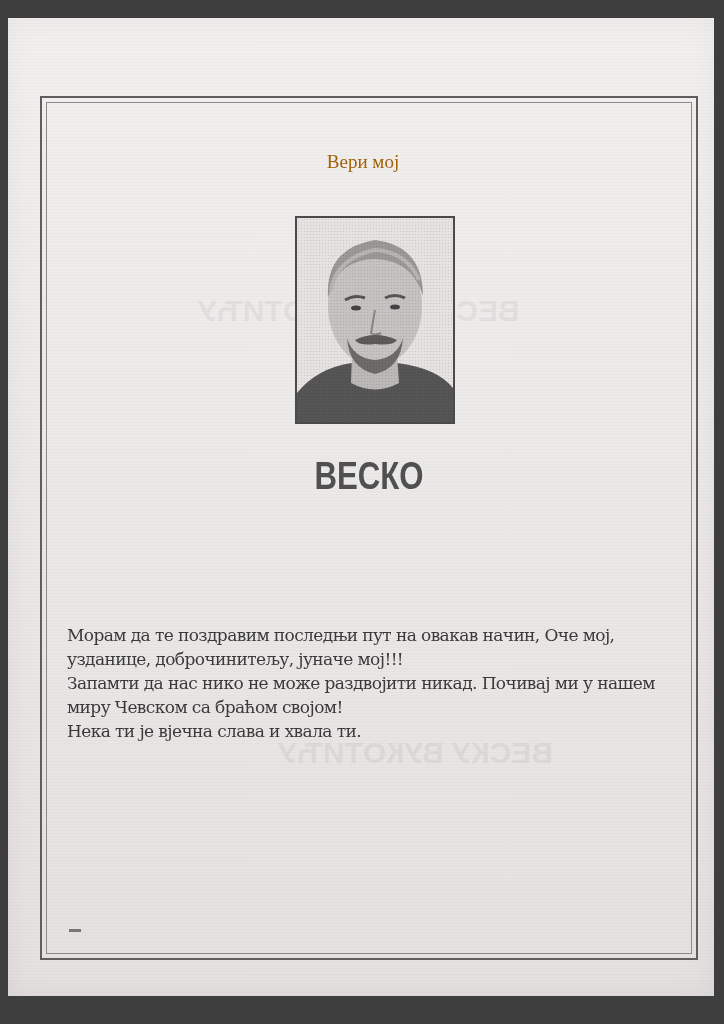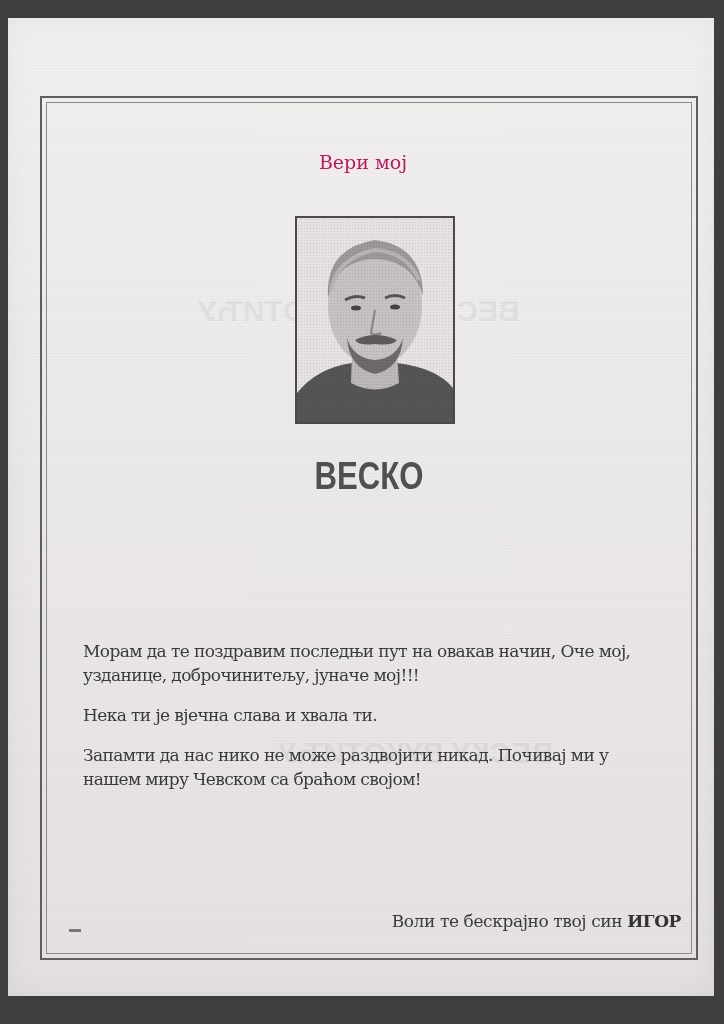--- a/index.html
+++ b/index.html
@@ -55,37 +55,37 @@
   .frame-outer {
     position: absolute; left: 32px; top: 78px; width: 654px; height: 860px;
     border: 2px solid #5e5e5e;
   }
   .frame-inner {
     position: absolute; left: 4px; top: 4px; right: 4px; bottom: 4px;
     border: 1px solid #8a8a8a;
   }
   .greeting {
     position: absolute; left: 0; right: 12px; top: 48px; text-align: center;
-    font-size: 19px; color: #be185d;
+    font-size: 19px; color: #a16207; font-family: Liberation Serif, serif;
   }
   .photo {
     position: absolute; left: 248px; top: 113px; width: 156px; height: 204px;
     border: 2px solid #4a4a4a; background: #e4e0e0; overflow: hidden;
   }
   .name {
     position: absolute; left: 0; right: 0; top: 352px; text-align: center;
     font-family: "Liberation Sans", sans-serif; font-weight: bold; font-size: 38px; color: #505050;
     transform: scaleX(0.82);
   }
   .message {
     position: absolute; left: 20px; right: 10px; top: 520px;
     font-size: 17px; line-height: 24px; color: #3a3a3a;
     letter-spacing: -0.6px;
   }
-  .message p { margin: 16px; }
+  .message p { margin: 0; }
   .signature {
     position: absolute; right: 10px; top: 808px;
     font-size: 17px; color: #3a3a3a; letter-spacing: -0.4px;
   }
   .signature b { font-weight: bold; color: #333; }
   .small-mark {
     position: absolute; left: 22px; top: 826px; width: 12px; height: 3px;
     background: #777;
   }
   .ghost {
@@ -137,26 +137,22 @@
           <path d="M58 122 Q78 112 100 122 Q96 128 78 126 Q62 128 58 122 Z" fill="#5e5a5a"></path>
           <path d="M50 120 Q52 150 78 156 Q104 150 106 120 Q100 140 78 142 Q56 140 50 120 Z" fill="#6e6a6a"></path>
           <rect width="156" height="204" fill="url(#dots)"></rect>
         </svg>
       </div>
 
       <div class="name">ВЕСКО</div>
 
       <div class="message">
         <p>Морам да те поздравим последњи пут на овакав начин, Оче мој, узданице, доброчинитељу, јуначе мој!!!</p>
+        <p>Запамти да нас нико не може раздвојити никад. Почивај ми у нашем миру Чевском са браћом својом!</p>
         <p>Нека ти је вјечна слава и хвала ти.</p>
-        <p>Запамти да нас нико не може раздвојити никад. Почивај ми у нашем миру Чевском са браћом својом!</p>
       </div>
 
       <div class="small-mark"></div>
 
-      <div class="signature">
-        <span>Воли те бескрајно твој син</span>
-        <b>ИГОР</b>
-      </div>
 
     </div>
   </div>
 </div>
 
 </body></html>

